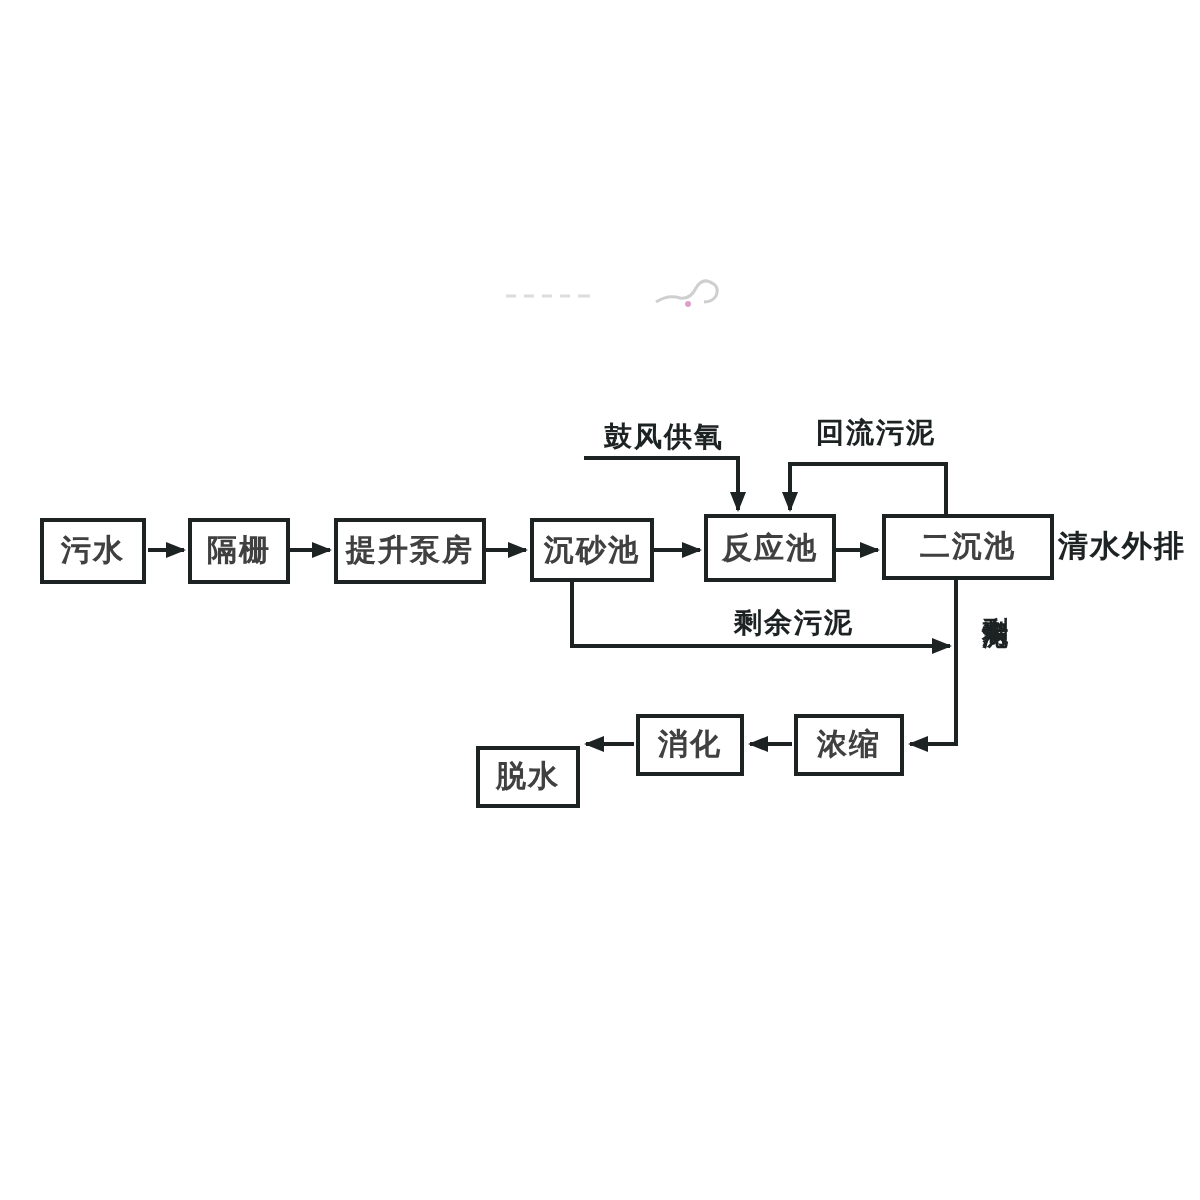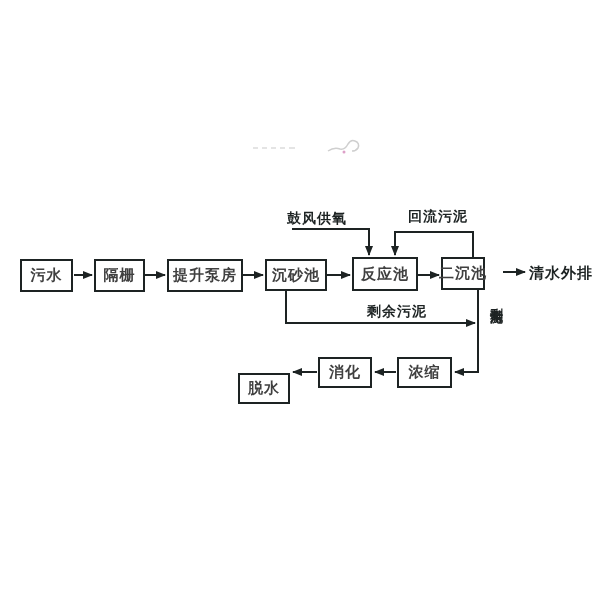--- a/index.html
+++ b/index.html
@@ -29,27 +29,27 @@
     font-size:14px;
     letter-spacing:1px;
     white-space:nowrap;
   }
   
   #n-sewage        {left:20px;  top:259px; width:53px; height:33px;}
   #n-screen        {left:94px;  top:259px; width:51px; height:33px;}
   #n-lift-pump     {left:167px; top:259px; width:76px; height:33px;text-align:right;}
   #n-grit-chamber  {left:265px; top:259px; width:62px; height:32px;}
   #n-reaction-tank {left:352px; top:257px; width:66px; height:34px;}
-  #n-secondary     {left:441px; top:257px; width:44px; height:33px;}
+  #n-secondary     {left:441px; top:257px; width:86px; height:33px;}
   
   #n-thickening    {left:397px; top:357px; width:55px; height:31px;}
   #n-digestion     {left:318px; top:357px; width:54px; height:31px;}
   #n-dewatering    {left:238px; top:357px; width:52px; height:31px;margin-top:16px;}
   
-  #lbl-blower   {left:287px; top:210px;}
+  #lbl-blower   {left:302px; top:210px;}
   #lbl-return   {left:408px; top:208px;}
   #lbl-excess-h {left:367px; top:303px;}
   #lbl-effluent {left:529px; top:264px; font-size:15px;}
   #lbl-excess-v {
     left:488px; top:298px;
     writing-mode:vertical-rl;
     text-orientation:upright;
     font-size:13px;
     letter-spacing:1px;
     line-height:16px;

